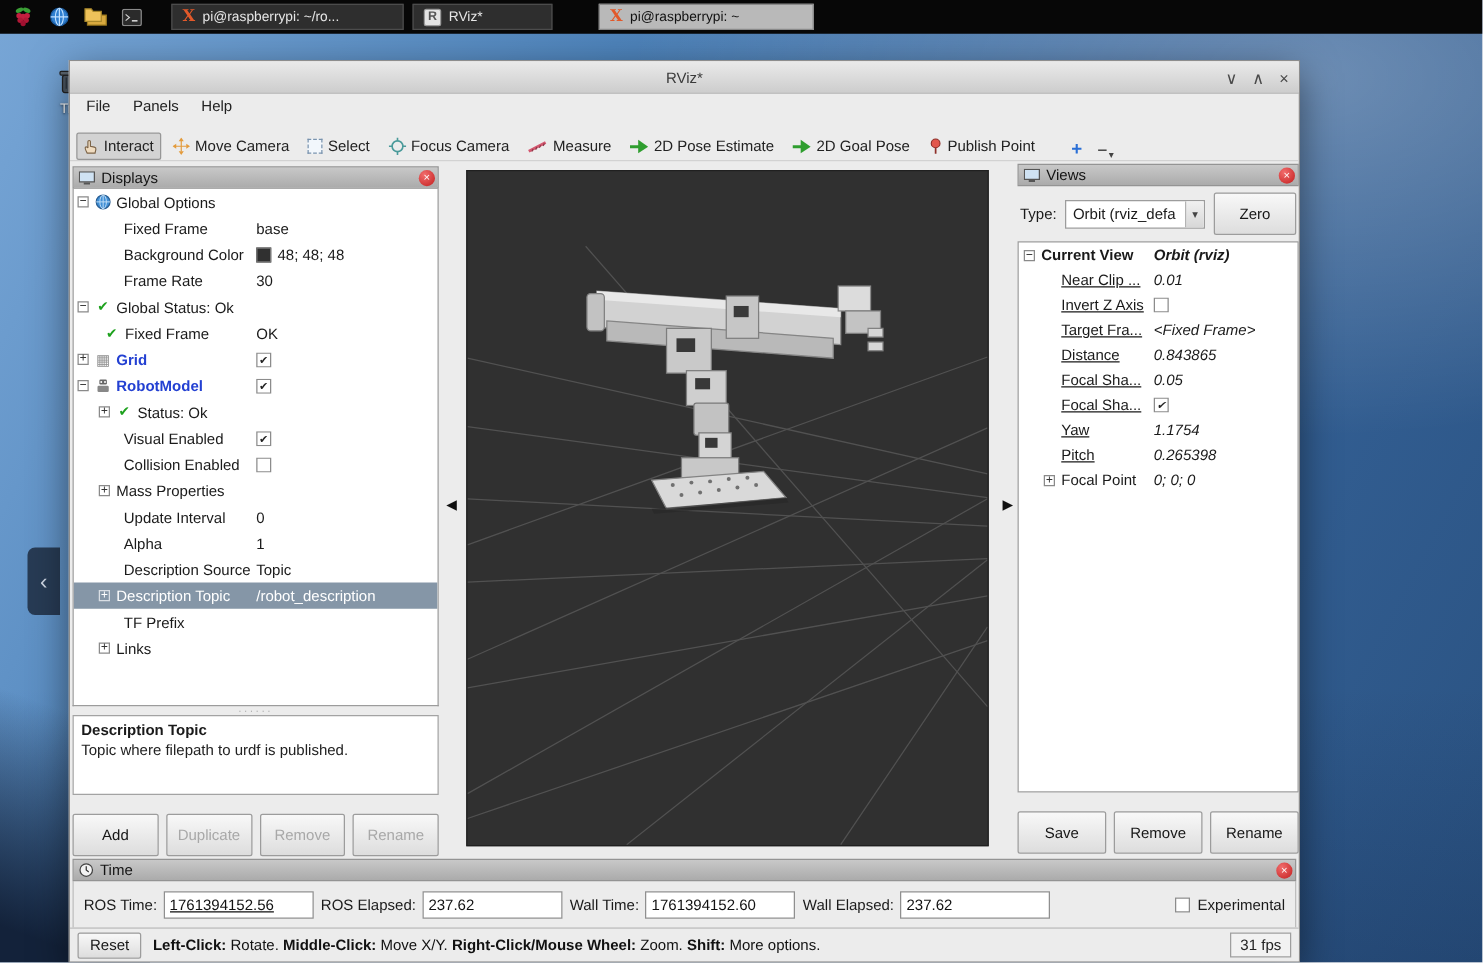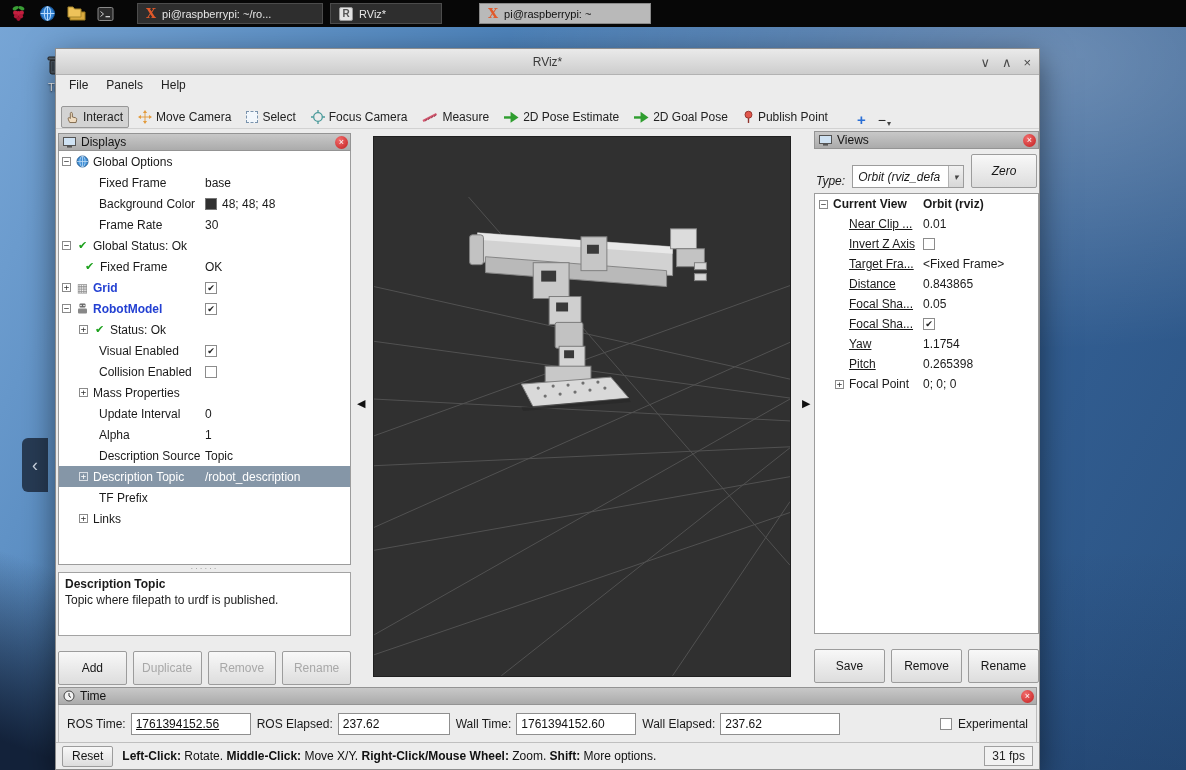--- a/index.html
+++ b/index.html
@@ -91,30 +91,30 @@
   .helptext { margin-top:2px; color:#222; }
 
   
   .viewport { position:absolute; left:317px; top:87px; width:418px; height:541px; background:#303030;
     border:1px solid #202020; }
   .splitL { position:absolute; left:301px; top:348px; color:#101010; font-size:11px; }
   .splitR { position:absolute; left:746px; top:348px; color:#101010; font-size:11px; }
 
   
   .views { position:absolute; left:758px; top:82px; width:225px; height:552px; display:flex; flex-direction:column; }
-  .typerow { display:flex; align-items:flex-end; gap:7px; padding:5px 2px; flex:none;font-style:italic; }
+  .typerow { display:flex; align-items:center; gap:7px; padding:5px 2px; flex:none; }
   .dropdown { flex:1; height:23px; background:#fff; border:1px solid #9c9c9c; display:flex; align-items:center;
     padding-left:5px; overflow:hidden; white-space:nowrap; }
   .dd-arrow { margin-left:auto; width:15px; height:21px; background:linear-gradient(#f1f1f1,#d7d7d7);
     border-left:1px solid #b3b3b3; display:flex; align-items:center; justify-content:center; font-size:9px; color:#444; flex:none; }
   .zero-btn { width:66px; flex:none; }
   .vtree { background:#fff; border:1px solid #9c9c9c; flex:1; overflow:hidden; }
   .vrow { height:20px; display:flex; align-items:center; }
   .vleft { width:106px; flex:none; display:flex; align-items:center; overflow:hidden; white-space:nowrap; }
-  .vval { flex:1; display:flex; align-items:center; gap:5px; padding-left:2px; overflow:hidden; white-space:nowrap; }
+  .vval { flex:1; display:flex; align-items:center; gap:5px; padding-left:2px; overflow:hidden; white-space:nowrap;font-style:italic; }
   .v0 { padding-left:4px; } .v1 { padding-left:34px;text-decoration:underline; } .vx { padding-left:20px; }
   .bold { font-weight:bold; }
 
   
   .timepanel { position:absolute; left:2px; right:2px; top:638px; height:56px; display:flex; flex-direction:column; }
   .timebar { flex:1; background:#ececec; border:1px solid #bdbdbd; border-top:none; display:flex;
     align-items:center; gap:6px; padding:0 8px; }
   .tfield { display:flex; align-items:center; gap:5px; }
   .tin { height:22px; border:1px solid #8f8f8f; background:#fff; padding:0 4px; font:12px "Liberation Sans",sans-serif; color:#111; }
   .exper { margin-left:auto; display:flex; align-items:center; gap:6px; }

